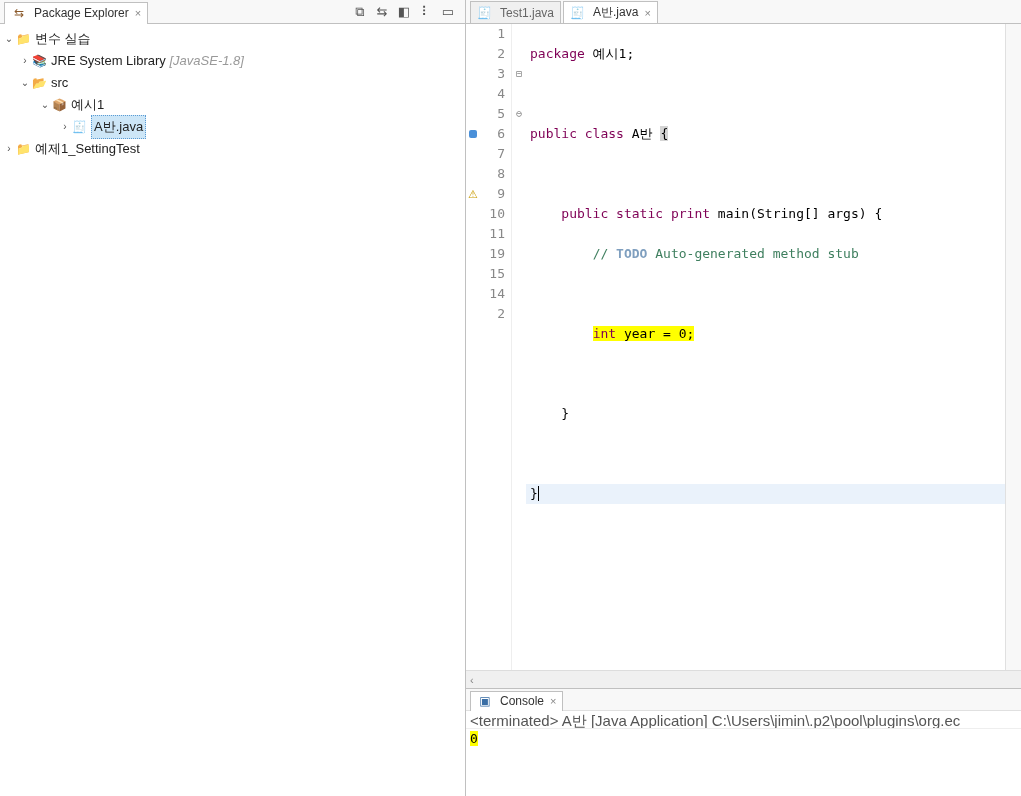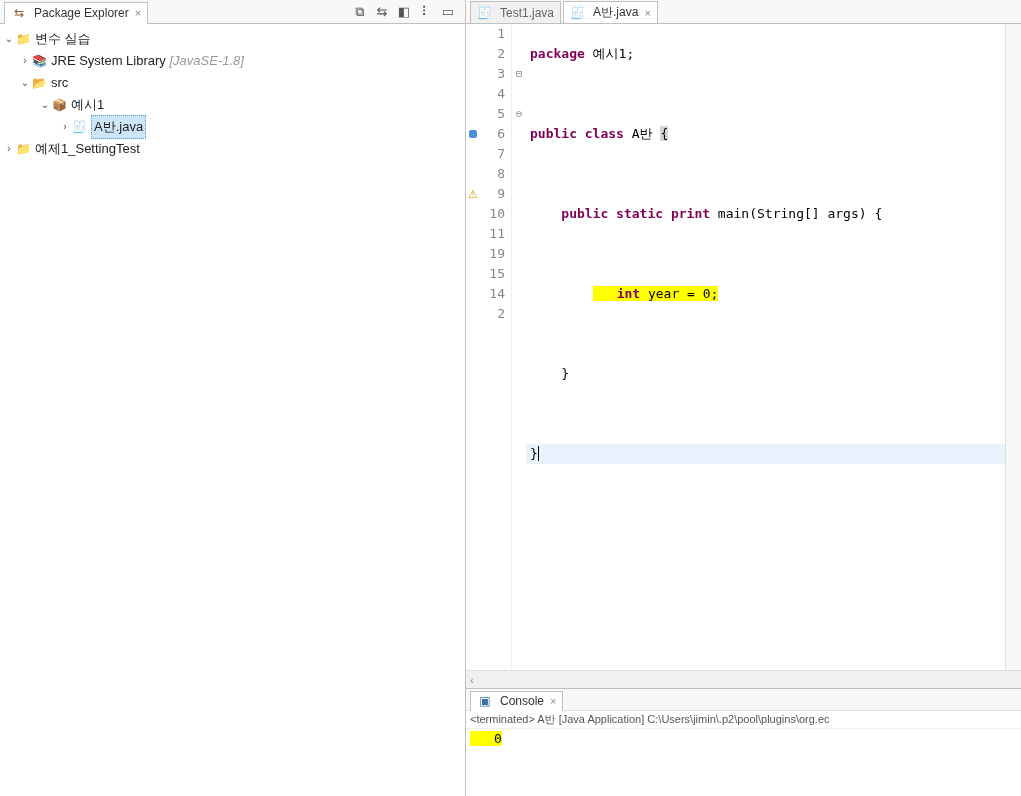--- a/index.html
+++ b/index.html
@@ -154,25 +154,25 @@
     flex: 1;
     font-family: Consolas, monospace;
     font-size: 13px;
     line-height: 20px;
     white-space: pre;
     color: #000;
     position: relative;
   }
   .code-line { height: 20px; padding-left: 4px; position: relative; }
   .current-line { background: #eaf2fb; }
-  .kw { color: #7f0055; font-weight: bold; }
+  .kw { color: #7f0055; font-weight: normal; }
   .cm { color: #3f7f5f; }
   .todo { color: #7f9fbf; font-weight: bold; }
   .field { color: #0000c0; font-style: italic; }
-  .hlY { background: #ffff00; padding-left: 24px; }
+  .hlY { background: #ffff00; }
   .squiggle { text-decoration: underline wavy #c0a000; text-decoration-thickness: 1px; }
   .cursor {
     display: inline-block;
     width: 1px;
     height: 15px;
     background: #000;
     vertical-align: text-bottom;
   }
   .overview-ruler {
     width: 16px;
@@ -200,21 +200,21 @@
     display: flex;
     align-items: center;
     height: 22px;
     background: #f8f8f8;
     border-bottom: 1px solid #e0e0e0;
     padding: 0 4px;
     gap: 4px;
   }
   .console-status {
     height: 18px;
-    font-size: 11px;
+    font-size: 15px;
     color: #555;
     padding: 1px 4px;
     white-space: nowrap;
     overflow: hidden;
     border-bottom: 1px solid #eee;
   }
   .console-output {
     flex: 1;
     font-family: Consolas, monospace;
     font-size: 13px;
@@ -358,20 +358,21 @@
         <div>&nbsp;</div>
         <div>&nbsp;</div>
     </div>
 
     <div class="code">
 <div class="code-line"><span class="kw">package</span><span> 예시1;</span></div>
 <div class="code-line">&nbsp;</div>
 <div class="code-line"><span class="kw">public</span><span class="kw"> class</span><span> A반 </span><span style="background:#d4d4d4;">{</span></div>
 <div class="code-line">&nbsp;</div>
 <div class="code-line">    <span class="kw">public</span><span class="kw"> static</span><span class="kw"> print</span><span> main(String[] args) {</span></div>
+<div class="code-line">        <span class="cm">// </span><span class="todo">TODO</span><span class="cm"> Auto-generated method stub</span></div>
 <div class="code-line">&nbsp;</div>
 <div class="code-line">        <span class="hlY"><span class="kw">int</span><span> year = 0;</span></span></div>
 <div class="code-line">&nbsp;</div>
 <div class="code-line">    <span>}</span></div>
 <div class="code-line">&nbsp;</div>
 <div class="code-line current-line"><span>}</span><span class="cursor"></span></div>
 <div class="code-line">&nbsp;</div>
     </div>
     <div class="overview-ruler"></div>
   </div>

